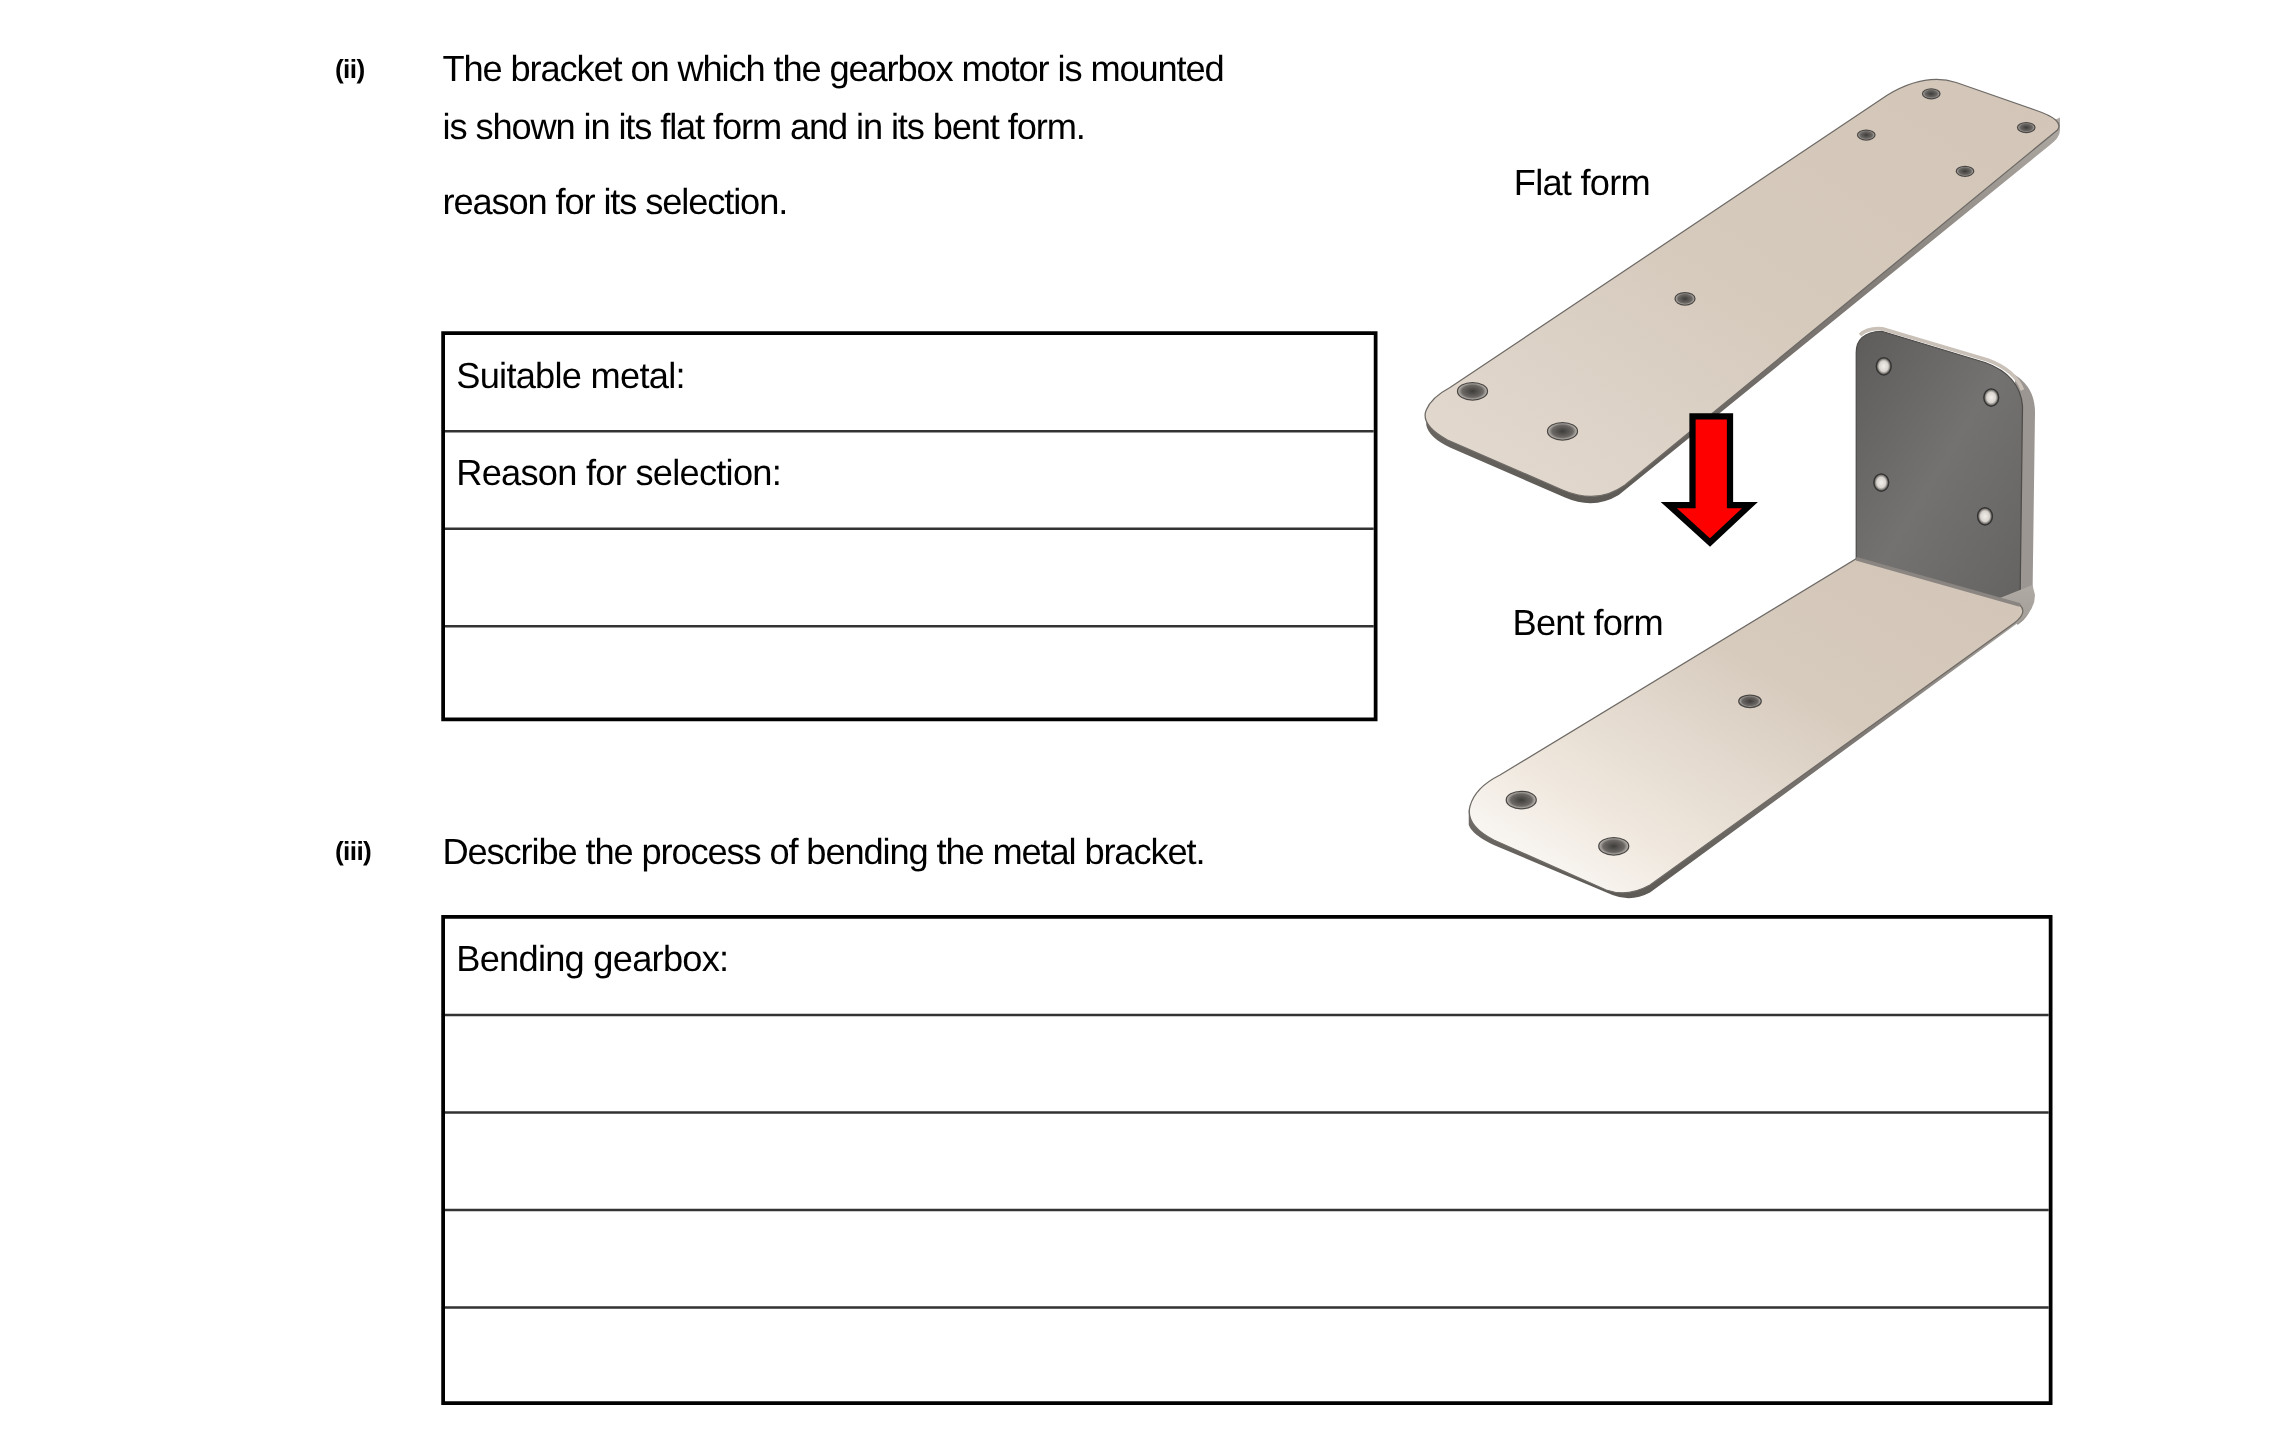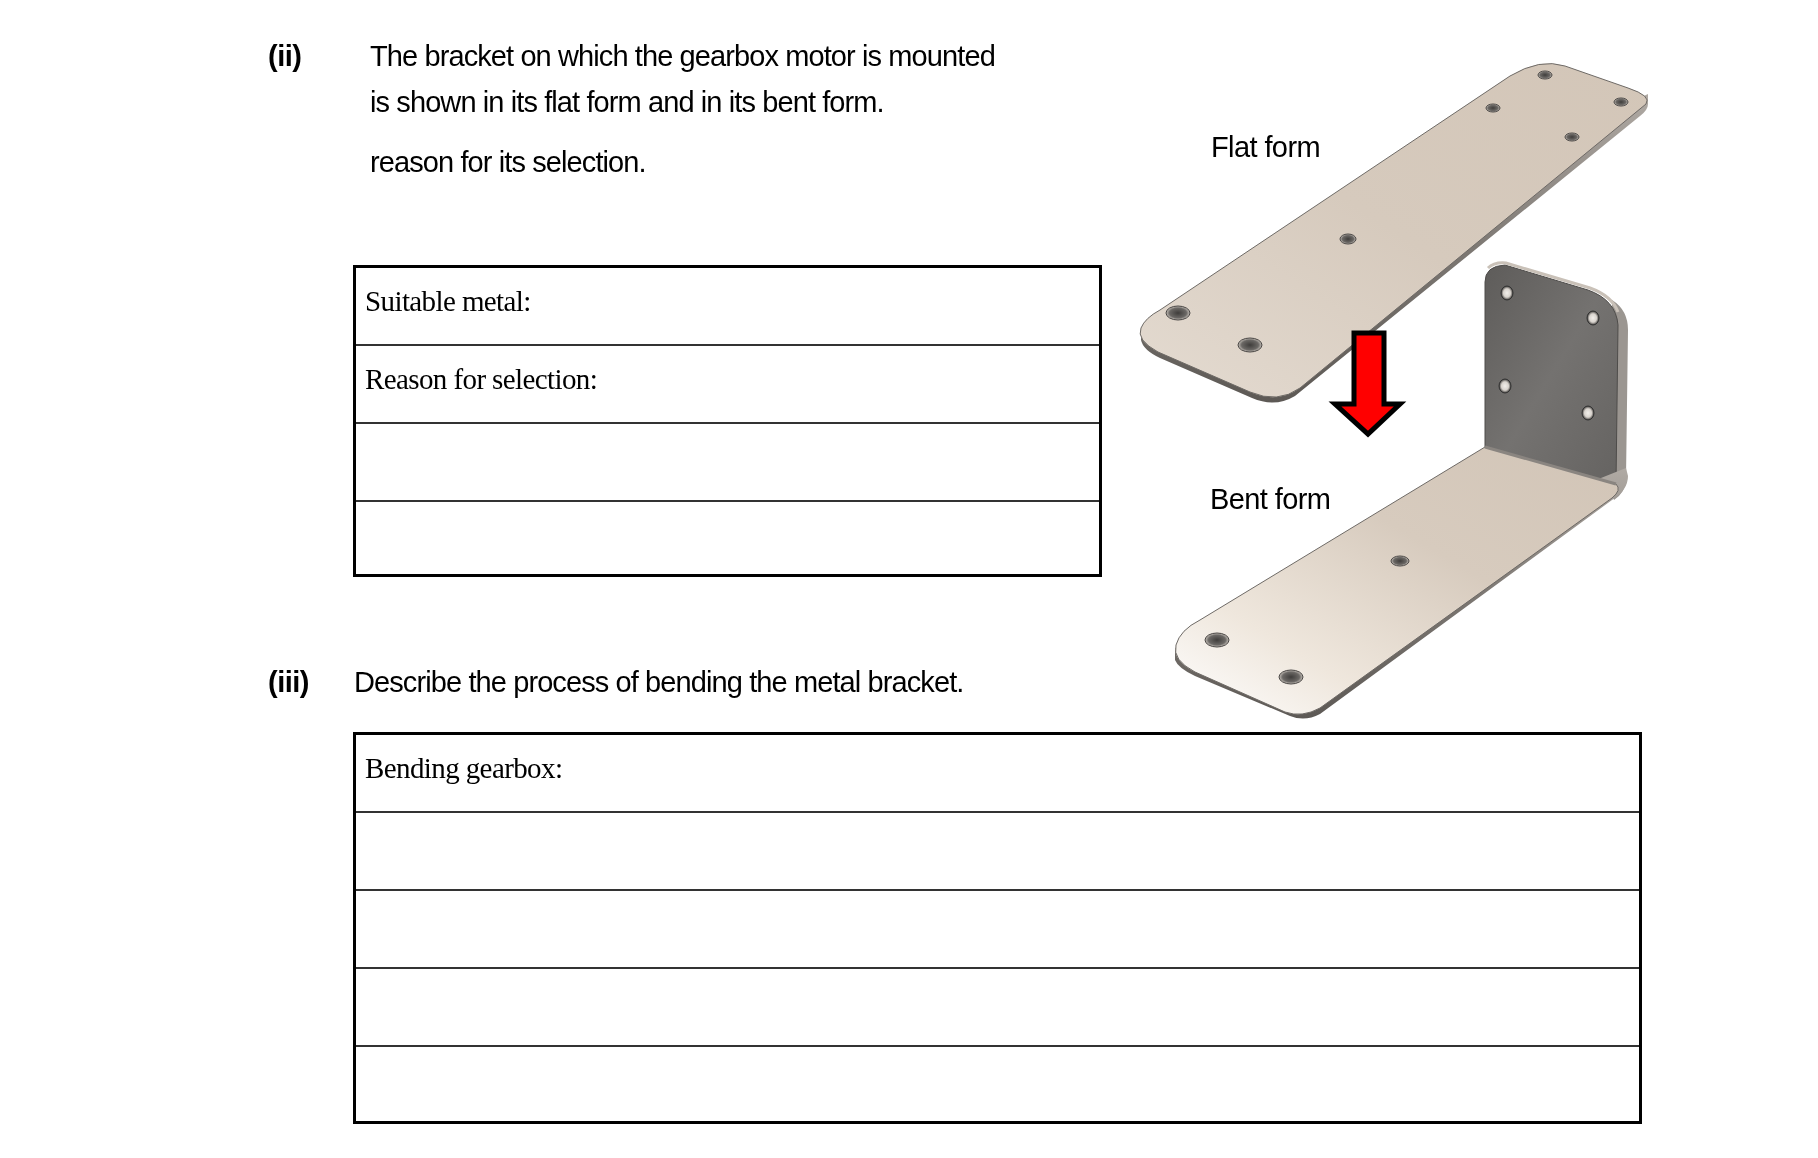--- a/index.html
+++ b/index.html
@@ -11,54 +11,53 @@
       width: 1818px;
       height: 1158px;
       position: relative;
       overflow: hidden;
       font-family: "Liberation Sans", "DejaVu Sans", sans-serif;
       color: #000000;
     }
     .qnum {
       position: absolute;
       font-weight: bold;
-      font-size: 29px;
+      font-size: 21px;
       line-height: 46px;
       letter-spacing: -0.5px;
     }
     .para {
       position: absolute;
       left: 354px;
       font-size: 29px;
       line-height: 46px;
       letter-spacing: -0.9px;
       white-space: nowrap;
     }
-    .para .ln { display: block; margin-left: 16px; }
+    .para .ln { display: block; }
     .answer-table {
       position: absolute;
       border: 3px solid #000;
       box-sizing: border-box;
     }
     .answer-row {
       height: 78px;
       box-sizing: border-box;
       border-bottom: 2px solid #333;
       position: relative;
     }
     .answer-row:last-child { border-bottom: none; }
     .row-label {
       position: absolute;
       left: 9px;
       top: 15px;
       font-size: 29px;
       line-height: 36px;
       letter-spacing: -0.6px;
       white-space: nowrap;
-      font-family: Liberation Serif, serif;
     }
     .answer-input {
       position: absolute;
       left: 0; right: 0; top: 0; bottom: 0;
       background: transparent;
       border: none;
       outline: none;
     }
     .fig-label {
       position: absolute;

